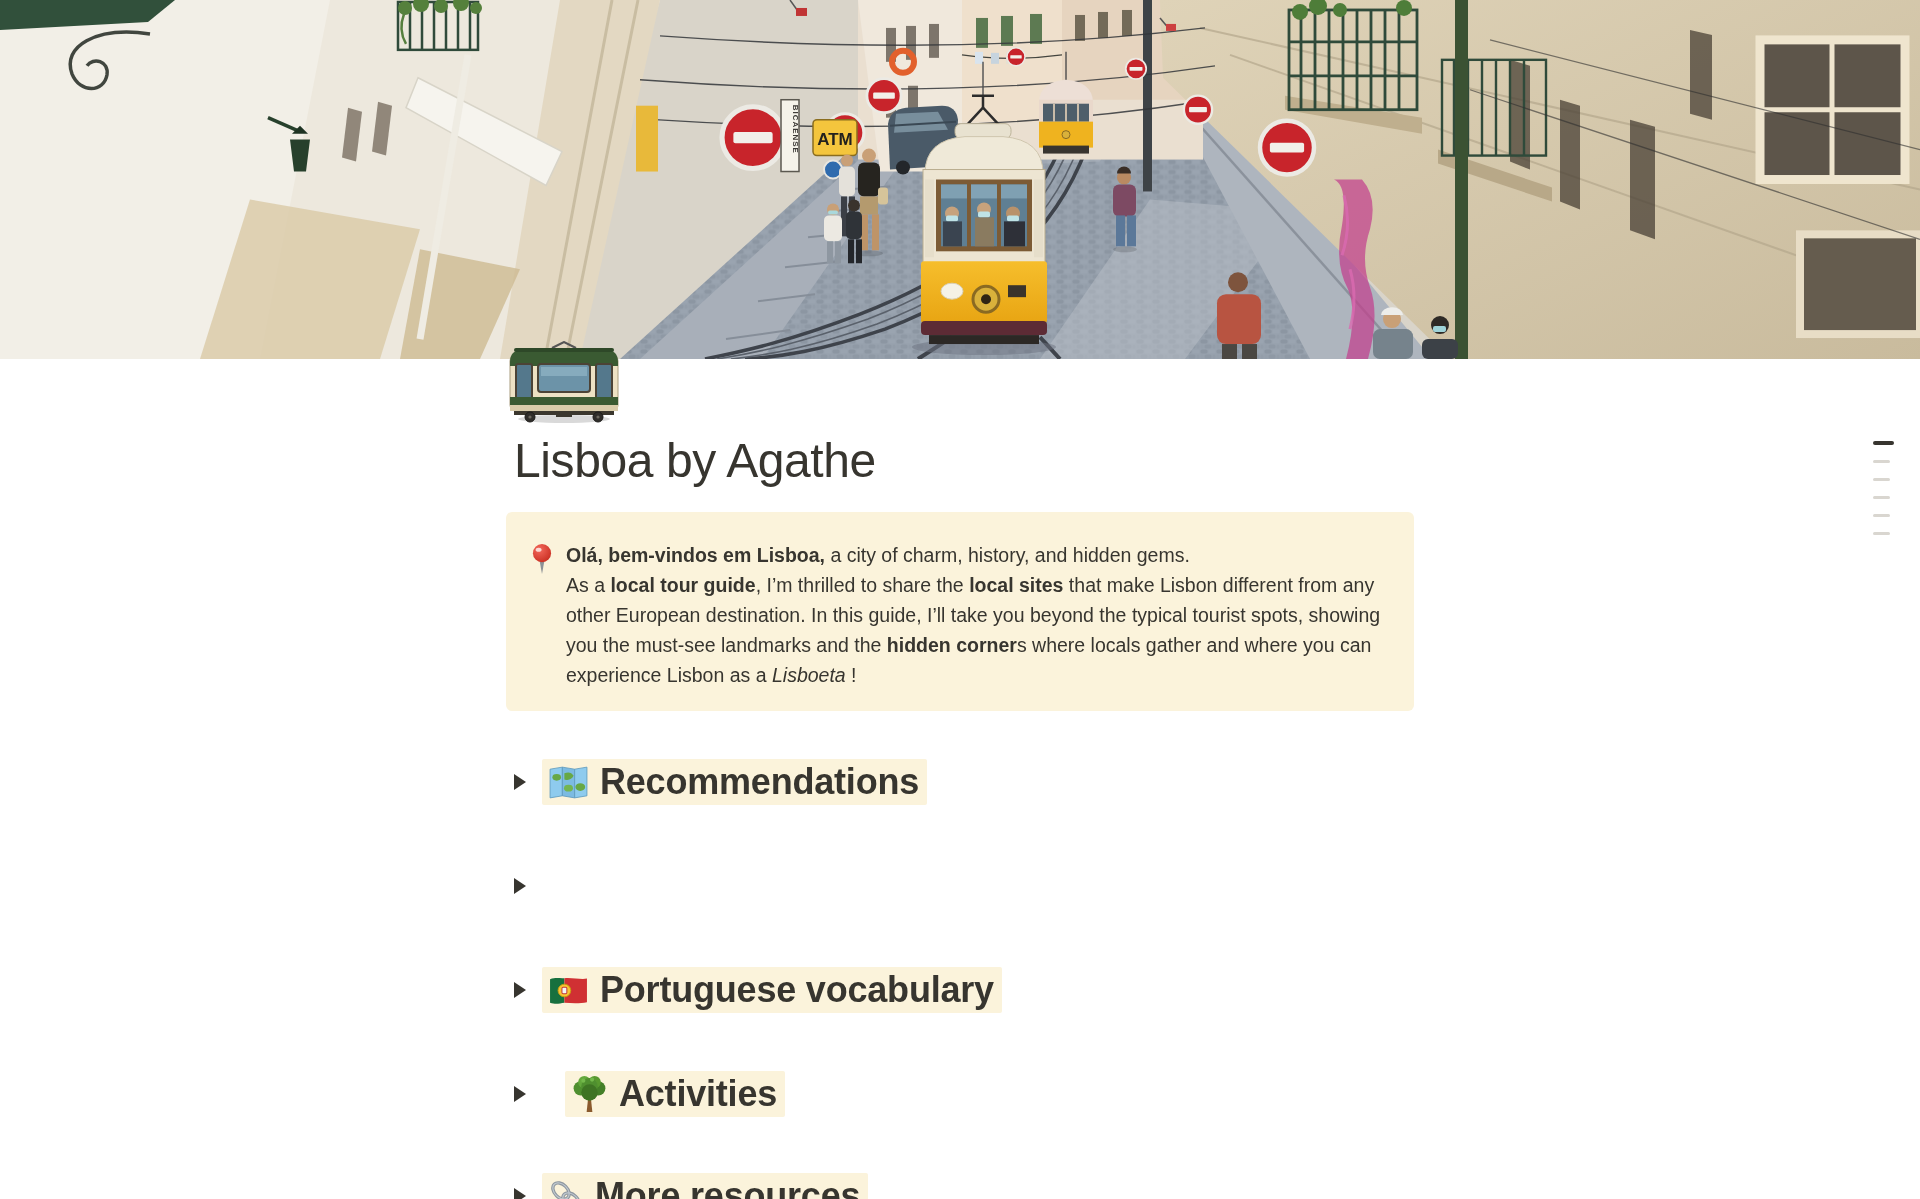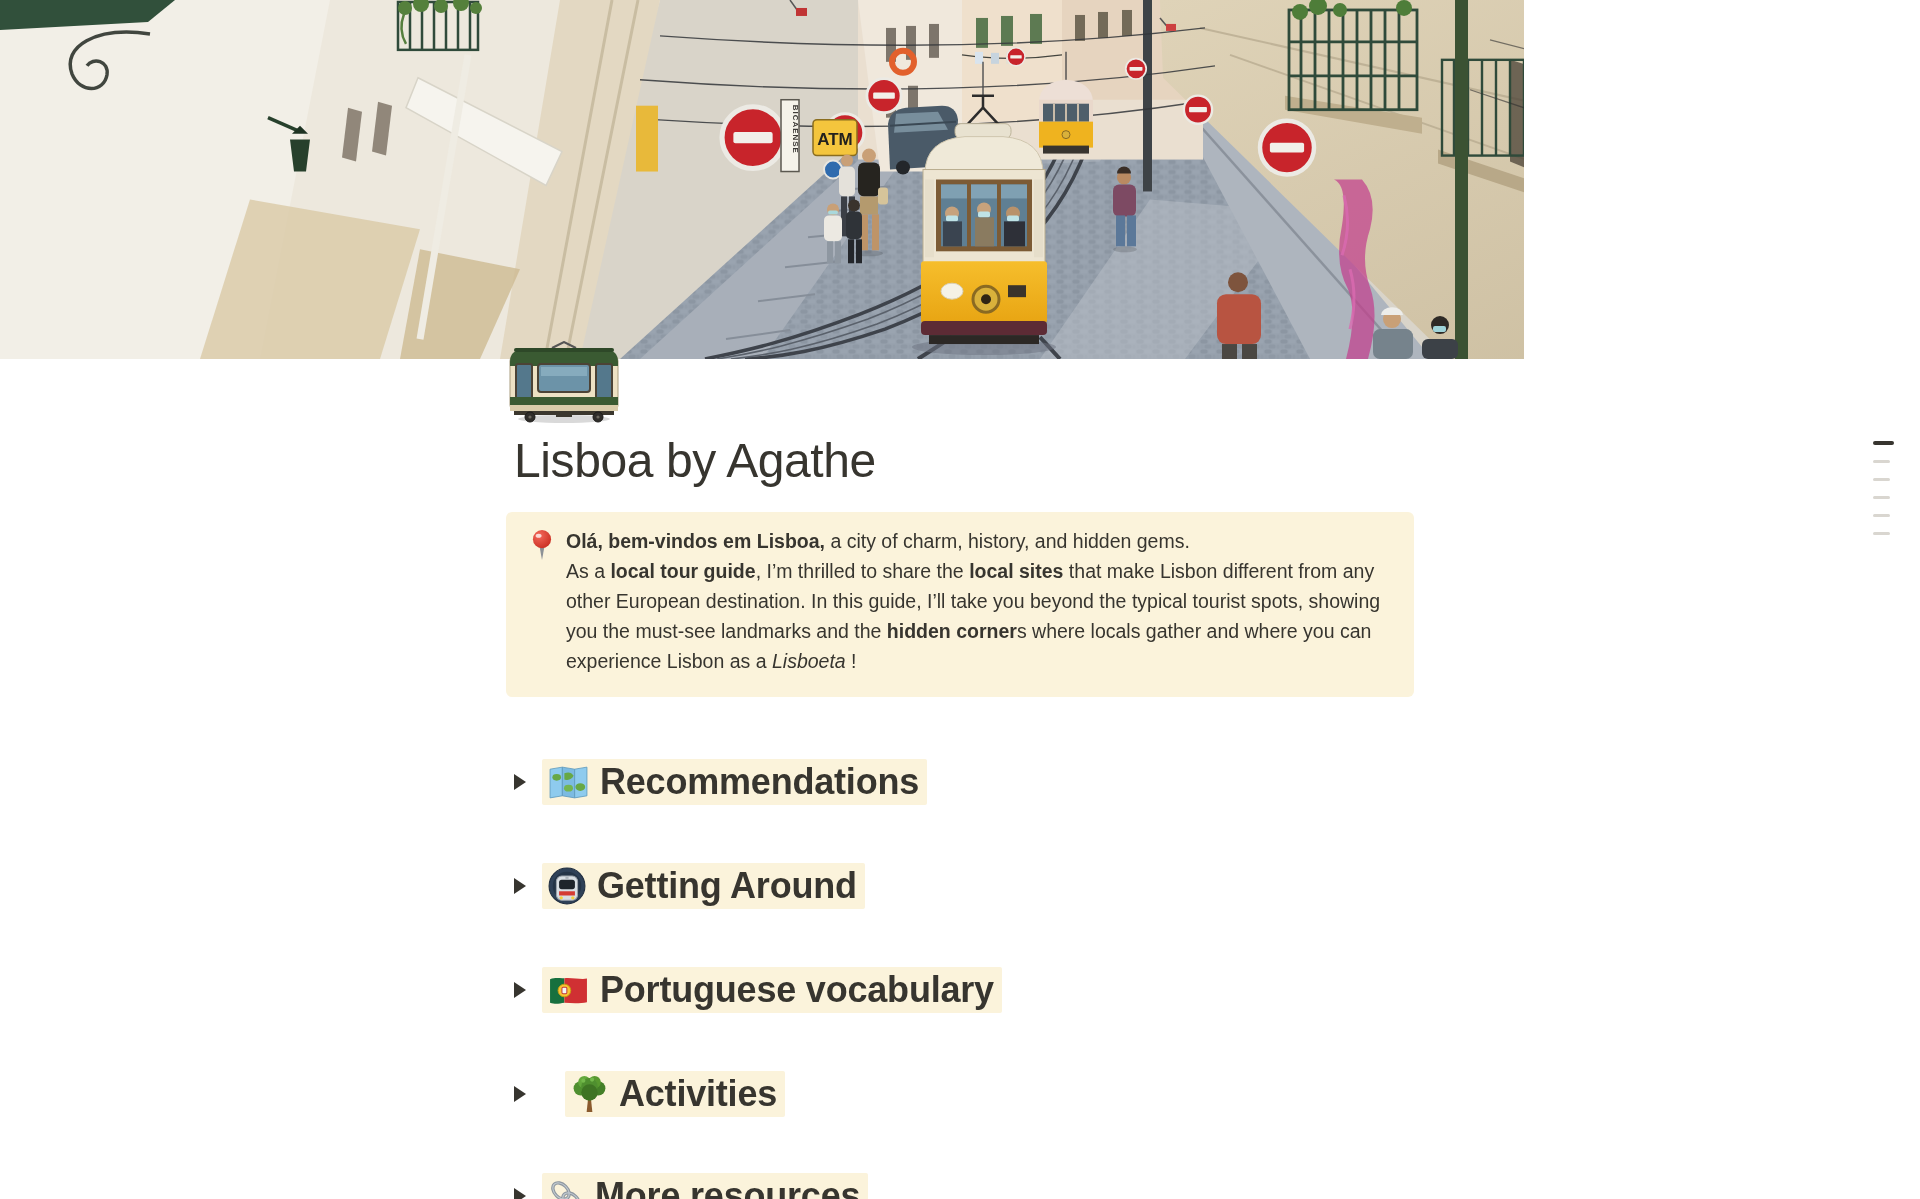--- a/index.html
+++ b/index.html
@@ -2,30 +2,30 @@
 <html><head>
 <meta charset="utf-8">
 <style>
   html,body{margin:0;padding:0;}
   body{
     width:1920px;height:1199px;overflow:hidden;position:relative;
     background:#ffffff;color:#37352F;
     font-family:"Liberation Sans","DejaVu Sans",sans-serif;
     -webkit-font-smoothing:antialiased;
   }
-  .cover{position:absolute;left:0;top:0;width:1524px;height:359px;overflow:hidden;}
+  .cover{position:absolute;left:0;top:0;width:1920px;height:359px;overflow:hidden;}
   .cover svg{display:block;}
   .page-icon{position:absolute;left:504px;top:341px;width:120px;height:82px;}
   .page-title{
     position:absolute;left:503px;top:420px;margin:11px;
     font-size:48px;font-weight:400;letter-spacing:-0.4px;line-height:60px;color:#37352F;
   }
   .callout{
     position:absolute;left:506px;top:512px;width:908px;box-sizing:border-box;
-    background:#FBF3DB;border-radius:6px;padding:14px 22px 21px 24px;
+    background:#FBF3DB;border-radius:6px;padding:28px 22px 21px 24px;
     display:flex;align-items:flex-start;
   }
   .callout-icon{width:24px;height:32px;flex:none;margin:3px 12px 0 0;}
   .callout-text{font-size:19.5px;line-height:30px;color:#37352F;}
   .callout-text .b{font-weight:700;}
   .callout-text .i{font-style:italic;margin-top:29px;}
   .toggle-row{position:absolute;left:505px;display:flex;align-items:center;height:46px;}
   .toggle-btn{
     width:30px;height:34px;flex:none;display:flex;align-items:center;justify-content:center;
     margin-right:7px;cursor:pointer;background:transparent;border:none;padding:0;
@@ -393,35 +393,20 @@
       </svg>
     </span>
     <span class="hlabel">Recommendations</span>
   </span>
 </div>
 
 <div class="toggle-row row2">
   <button class="toggle-btn">
       <span class="tri"></span>
     </button>
-  <span class="hl">
-    <span class="emoji">
-      <svg width="38" height="38" viewBox="0 0 36 36">
-        <circle cx="18" cy="18" r="17" fill="#2F4158" stroke="#202E40"></circle>
-        <circle cx="18" cy="18" r="13.5" fill="#243447"></circle>
-        <rect x="8" y="8.5" width="20" height="23" rx="5" fill="#D8DEE4" stroke="#9AA2AB"></rect>
-        <rect x="10.5" y="12" width="15" height="9" rx="2.5" fill="#1E242B"></rect>
-        <rect x="10.5" y="23" width="15" height="4" fill="#D43B33"></rect>
-        <circle cx="12.5" cy="29.2" r="1.6" fill="#F4D03F"></circle>
-          <circle cx="23.5" cy="29.2" r="1.6" fill="#F4D03F"></circle>
-        <rect x="16.5" y="9.2" width="3" height="2" fill="#AAB2BA"></rect>
-      </svg>
-    </span>
-    <span class="hlabel">Getting Around</span>
-  </span>
 </div>
 
 <div class="toggle-row row3">
   <button class="toggle-btn">
       <span class="tri"></span>
     </button>
   <span class="hl">
     <span class="emoji">
       <svg width="41" height="31" viewBox="0 0 40 30">
         <path d="M2,4 C8,2 11,3.4 16,3 L16,27 C11,27.6 8,29 2,27 Z" fill="#17703E"></path>

